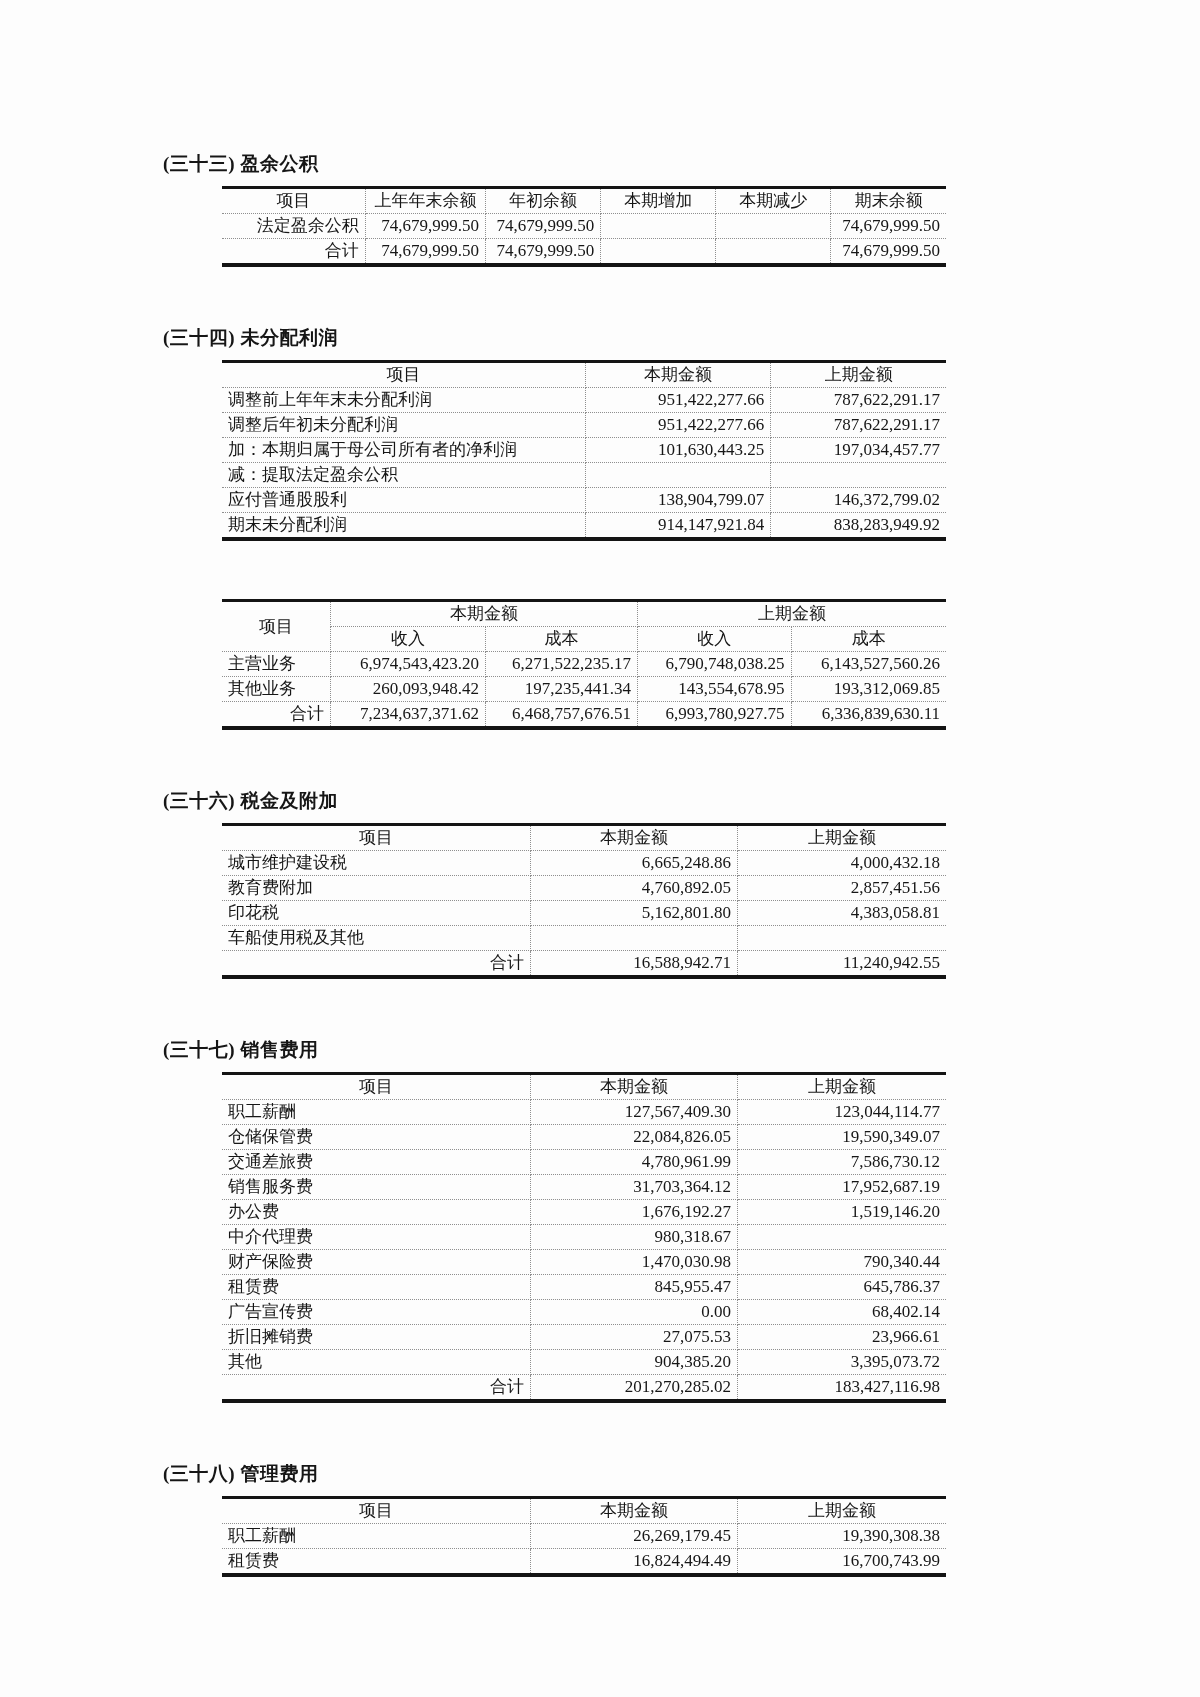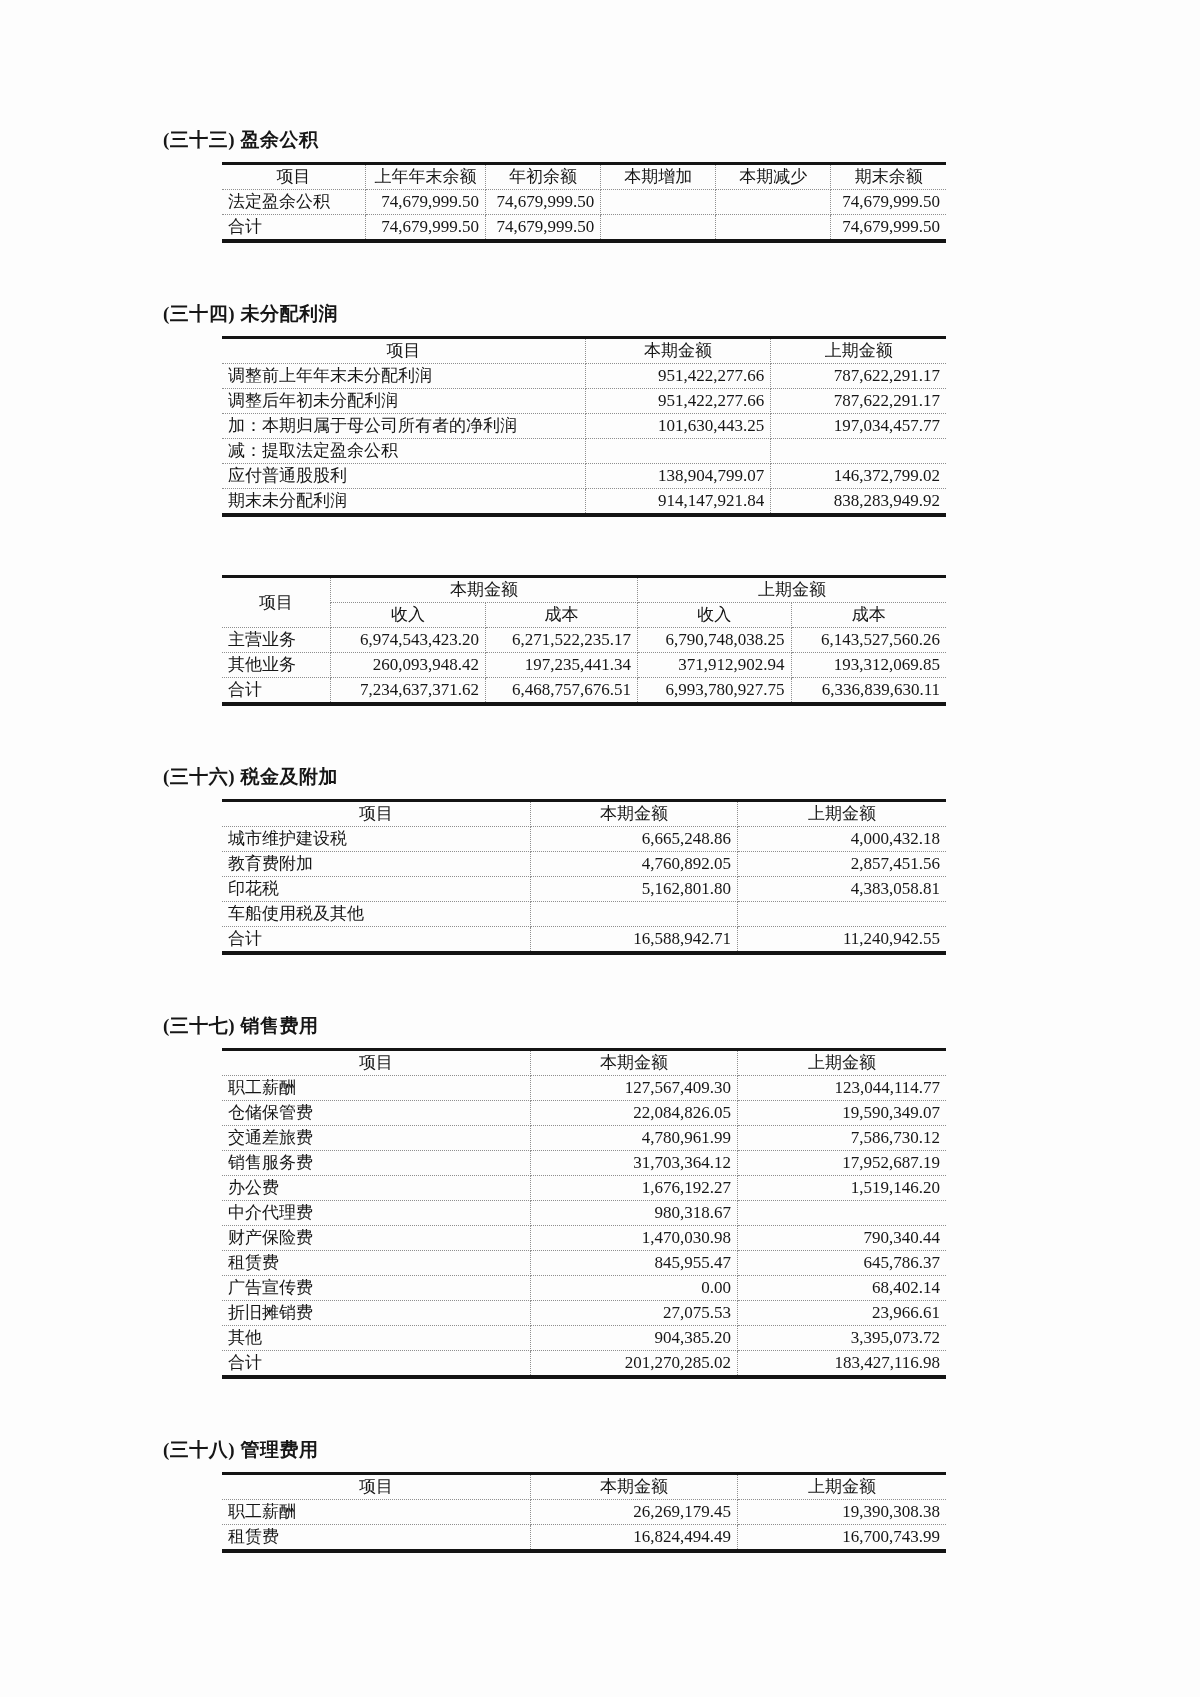--- a/index.html
+++ b/index.html
@@ -11,21 +11,21 @@
     -webkit-font-smoothing:antialiased;
   }
   .page {
     position:relative;
     width:1200px; height:1697px;
     background:#fdfdfd;
     overflow:hidden;
   }
   .content {
     position:absolute;
-    left:163px; top:127px;
+    left:163px; top:151px;
     width:790px;
   }
   .section { margin:0 0 58px 0; }
   .sec-title {
     font-size:19px;
     font-weight:bold;
     margin:0 0 9px 0;
     letter-spacing:0.5px;
     white-space:nowrap;
   }
@@ -45,21 +45,21 @@
     padding:2px 6px;
     height:20px;
     overflow:hidden;
     white-space:nowrap;
     line-height:20px;
   }
   table.fin th:last-child, table.fin td:last-child { border-right:none; }
   table.fin tbody tr:last-child td { border-bottom:none; }
   table.fin th { text-align:center; }
   td.lbl { text-align:left; padding-left:9px; }
-  td.lbl.ctr { text-align:left; padding-left:6px; }
+  td.lbl.ctr { text-align:right; padding-left:6px; }
   td.num { text-align:right; padding-right:13px; font-family:"Liberation Serif","DejaVu Serif",serif; }
 </style>
 </head>
 <body>
 
 <div class="page">
   <div class="content">
 
     <div class="section">
       <h2 class="sec-title">(三十三) 盈余公积</h2>
@@ -185,21 +185,21 @@
                 <td class="lbl">主营业务</td>
                 <td class="num">6,974,543,423.20</td>
                 <td class="num">6,271,522,235.17</td>
                 <td class="num">6,790,748,038.25</td>
                 <td class="num">6,143,527,560.26</td>
               </tr>
               <tr>
                 <td class="lbl">其他业务</td>
                 <td class="num">260,093,948.42</td>
                 <td class="num">197,235,441.34</td>
-                <td class="num">371,912,902.94</td>
+                <td class="num">143,554,678.95</td>
                 <td class="num">193,312,069.85</td>
               </tr>
               <tr>
                 <td class="lbl ctr">合计</td>
                 <td class="num">7,234,637,371.62</td>
                 <td class="num">6,468,757,676.51</td>
                 <td class="num">6,993,780,927.75</td>
                 <td class="num">6,336,839,630.11</td>
               </tr>
             </tbody>

